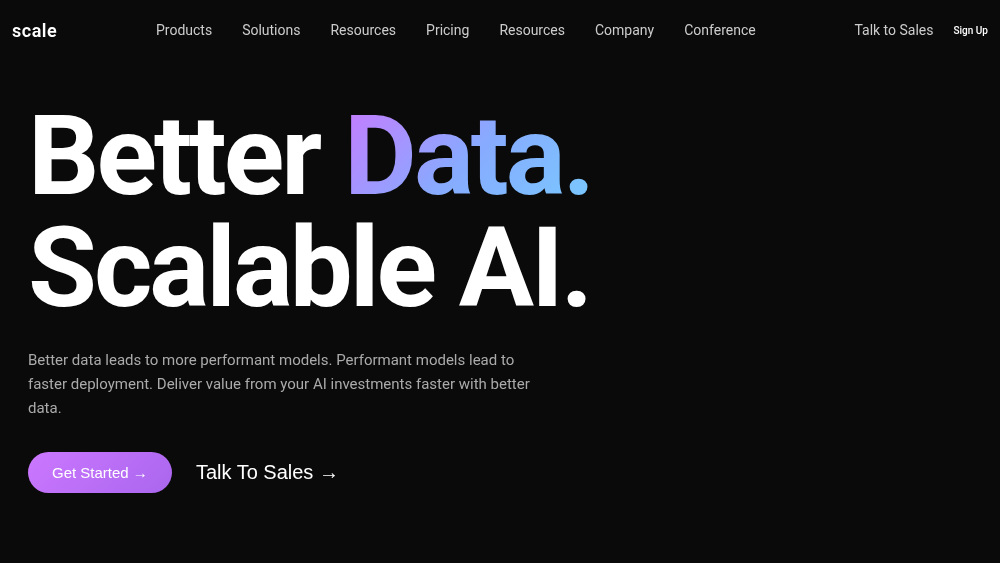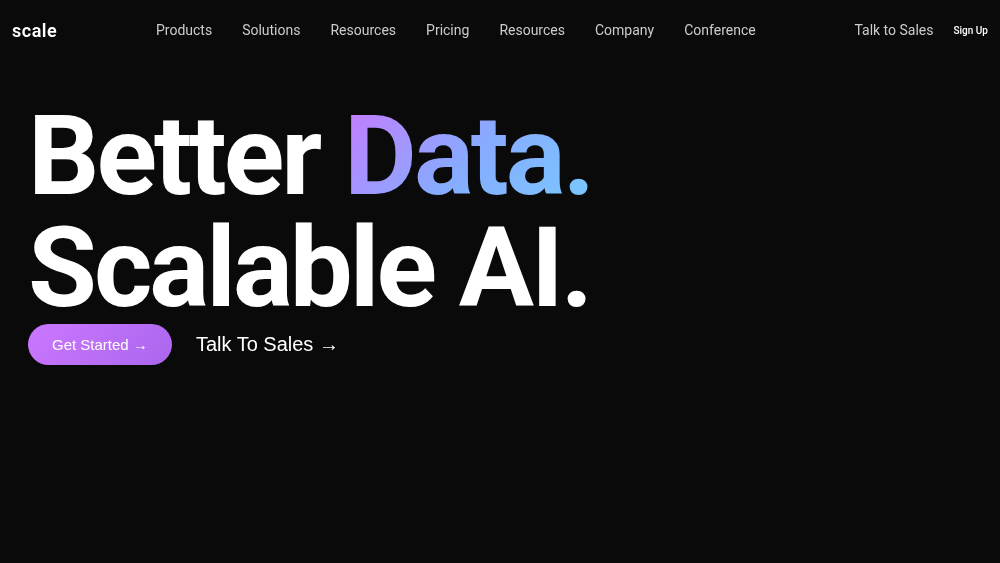--- a/index.html
+++ b/index.html
@@ -167,18 +167,19 @@
 </nav>
 
 <section class="hero">
   <h1 class="hero-headline">
     <span class="hero-line1">
       <span class="text-white">Better </span><span class="text-gradient">Data.</span>
     </span>
     <span class="hero-line2">Scalable AI.</span>
   </h1>
 
+  <p class="hero-subtext">Better data leads to more performant models. Performant models lead to faster deployment. Deliver value from your AI investments faster with better data.</p>
 
   <div class="hero-buttons">
     <button class="btn-get-started">Get Started →</button>
     <button class="btn-talk-sales">Talk To Sales →</button>
   </div>
 </section>
 
 </body></html>

